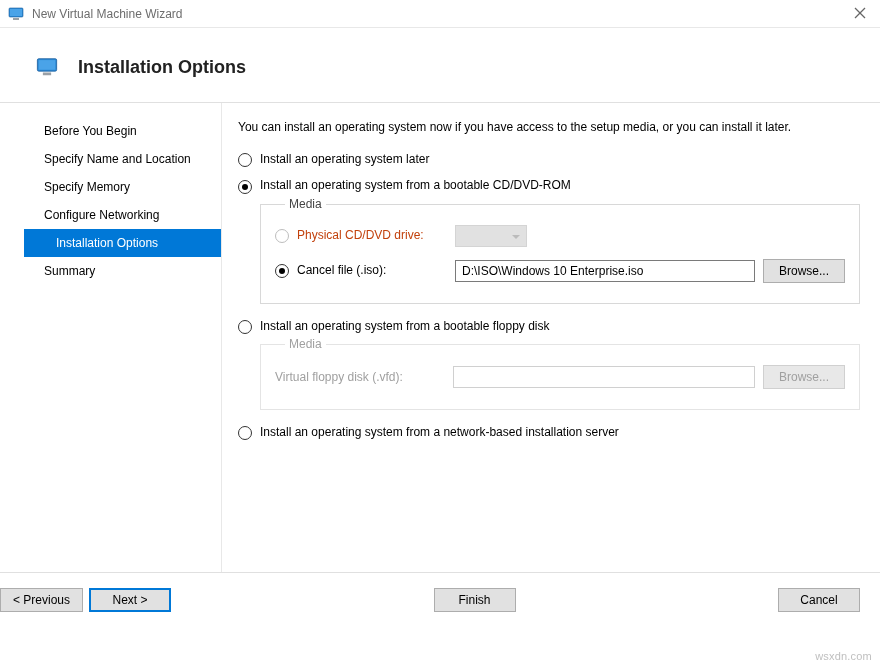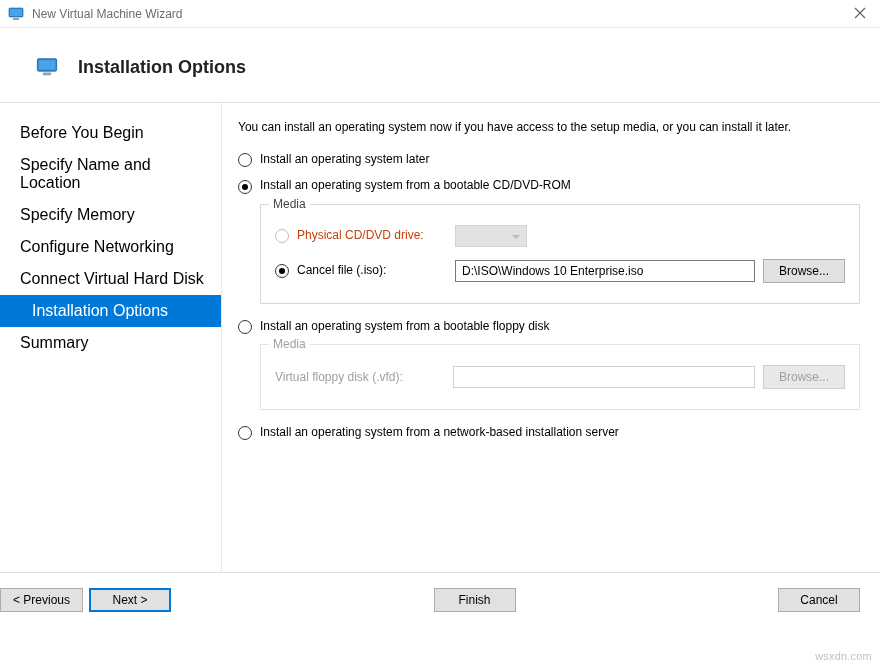--- a/index.html
+++ b/index.html
@@ -60,23 +60,24 @@
     border-top: 1px solid #e0e0e0;
     height: 470px;
   }
   .sidebar {
     width: 222px;
     padding-top: 14px;
     border-right: 1px solid #e8e8e8;
   }
   .sidebar .nav-item {
     padding: 7px 10px 7px 20px;
-    font-size: 16px;
+    font-size: 12px;
     color: #000;
     cursor: default;
+    margin-left: 24px;
   }
   .sidebar .nav-item.active {
     background: #0078d7;
     color: #fff;
     padding-left: 32px;
   }
   .content {
     flex: 1;
     padding: 16px 20px 10px 16px;
     font-size: 12px;
@@ -113,21 +114,21 @@
   
   .groupbox {
     border: 1px solid #d8d8d8;
     margin: 4px 0 14px 22px;
     padding: 14px 14px 14px 14px;
     position: relative;
   }
   .groupbox .legend {
     position: absolute;
     top: -9px;
-    left: 8px;
+    left: 24px;
     background: #fff;
     padding: 0 4px;
     font-size: 12px;
     color: #444;
     text-align: right;
   }
   .groupbox.disabled { border-color: #e4e4e4; }
   .groupbox.disabled .legend,
   .groupbox.disabled .field-label,
   .groupbox.disabled .radio-label { color: #a0a0a0; }
@@ -247,21 +248,20 @@
   <h1>Installation Options</h1>
 </div>
 
 <div class="body">
 
   <div class="sidebar">
     <div class="nav-item">Before You Begin</div>
     <div class="nav-item">Specify Name and Location</div>
     <div class="nav-item">Specify Memory</div>
     <div class="nav-item">Configure Networking</div>
-    <div class="nav-item">Connect Virtual Hard Disk</div>
     <div class="nav-item active">Installation Options</div>
     <div class="nav-item">Summary</div>
   </div>
 
   <div class="content">
     <div class="intro">You can install an operating system now if you have access to the setup media, or you can install it later.</div>
 
     <div class="radio-row">
       <span class="radio"></span>
       <span class="radio-label">Install an operating system later</span>

